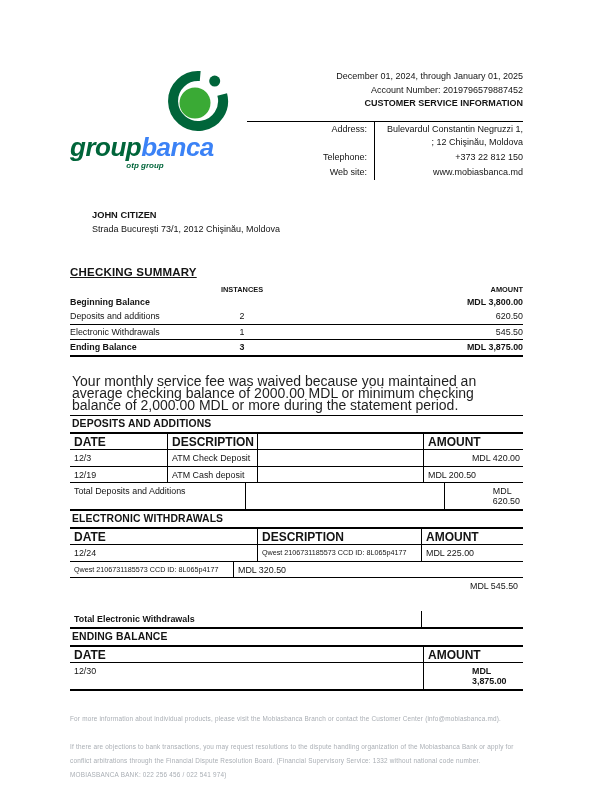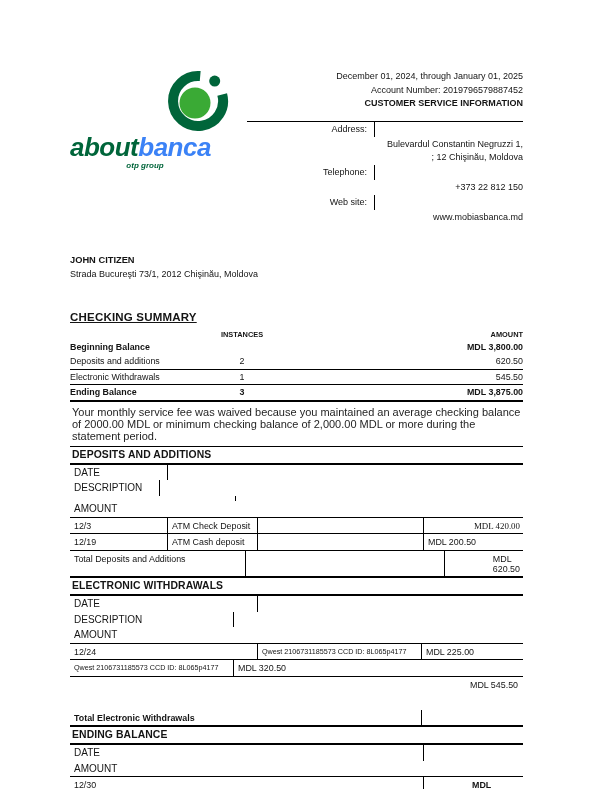--- a/index.html
+++ b/index.html
@@ -19,50 +19,50 @@
   .logo svg { display: block; margin-left: 48px; }
   .wordmark { font-style: italic; font-weight: 700; font-size: 26px; letter-spacing: -0.5px; line-height: 27px; white-space: nowrap; }
   .wm-dark { color: #00653a; }
   .wm-bright { color: #3b82f6; }
   .logo-sub { font-style: italic; font-weight: 700; font-size: 8px; color: #00653a; text-align: center; width: 150px; line-height: 10px; }
 
   .header-info { width: 276px; font-size: 9px; }
   .hi-line { text-align: right; line-height: 13.5px; }
   .hi-title { font-weight: bold; padding-bottom: 10px; }
   .service-table { border-top: 1.5px solid #000; }
-  .svc-row { display: flex; flex-direction: column; }
+  .svc-row { display: flex; }
   .svc-label { width: 128px; text-align: right; padding: 1px 7px 1px 0; line-height: 13px; border-right: 1.5px solid #000; }
   .svc-value { flex: 1; text-align: right; line-height: 13px; padding: 1px 0; }
 
   
-  .customer { margin-top: 28px; }
+  .customer { margin-top: 28px; margin-left: 22px; }
   .cust-name { font-size: 9.3px; font-weight: bold; line-height: 14px; }
   .cust-addr { font-size: 9px; line-height: 14px; }
 
   
   .sum-title { margin-top: 30px; font-size: 11.5px; font-weight: bold; letter-spacing: 0.2px; text-decoration: underline; }
   .sum-head { display: flex; margin-top: 6px; font-size: 7.4px; font-weight: bold; padding: 1px 0; }
   .sum-row { display: flex; font-size: 8.9px; padding: 2px 0 2.5px 0; line-height: 10px; }
   .sum-c1 { width: 122px; }
   .sum-c2 { width: 100px; text-align: center; }
   .sum-c3 { flex: 1; text-align: right; }
   .bd1 { border-bottom: 1px solid #000; }
   .bd2 { border-bottom: 2.5px solid #000; }
   .bold { font-weight: bold; }
-  .note { margin-top: 3px; font-size: 11px; line-height: 12px; color: #1f1f1f; padding: 1px 2px 4px 2px; }
+  .note { margin-top: 17px; font-size: 14px; line-height: 12px; color: #1f1f1f; padding: 1px 2px 4px 2px; }
 
   
   .sec-title { border-bottom: 2px solid #000; font-size: 10.4px; font-weight: bold; padding: 2px 0 3px 2px; letter-spacing: 0.1px; }
   .sec-title.first { border-top: 1px solid #000; }
-  .cols-head { display: flex; font-size: 10px; font-weight: normal; border-bottom: 1px solid #000; flex-direction: column; }
+  .cols-head { display: flex; font-size: 12px; font-weight: bold; border-bottom: 1px solid #000; }
   .data-row { display: flex; font-size: 8.9px; border-bottom: 1px solid #000; }
   .data-row.thick { border-bottom: 2px solid #000; gap: 44px; }
   .cell { padding: 3px 3px 2.5px 4px; line-height: 10px; }
   .vr { border-right: 1px solid #000; }
-  .amt-r { text-align: right; padding-right: 3px; font-family: Liberation Serif, serif; }
+  .amt-r { text-align: right; padding-right: 3px; }
   .small-desc { font-size: 7.2px; }
 
   .d-c1 { width: 98px; }  .d-c2 { width: 90px; }  .d-c3 { width: 166px; }  .d-c4 { flex: 1; }
   .d-t1 { width: 188px; } .d-t2 { width: 166px; }
   .w-c1 { width: 188px; } .w-c2 { width: 164px; } .w-c3 { flex: 1; }
   .w-t1 { width: 352px; margin-top: 33px; }
   .e-c1 { width: 354px; } .e-c2 { flex: 1; }
 
   
   .footer1 { margin-top: 23px; font-size: 6.4px; color: #a9aeb4; letter-spacing: 0.2px; line-height: 10px; }
@@ -74,21 +74,21 @@
 <div class="content">
 
   <div class="header">
     <div class="logo">
       <svg width="170" height="64" viewBox="0 0 170 64">
         <path d="M 104.2 24.5 A 25 25 0 1 1 82.2 6.1" fill="none" stroke="#00653a" stroke-width="10"></path>
         <circle cx="96.7" cy="11.1" r="5.5" fill="#00653a"></circle>
         <circle cx="77" cy="33" r="15.5" fill="#3aaa35"></circle>
       </svg>
       <div class="wordmark">
-        <span class="wm-dark">about</span><span class="wm-bright">banca</span>
+        <span class="wm-dark">group</span><span class="wm-bright">banca</span>
       </div>
       <div class="logo-sub">otp group</div>
     </div>
 
     <div class="header-info">
       <div class="hi-line">December 01, 2024, through January 01, 2025</div>
       <div class="hi-line">Account Number: 2019796579887452</div>
       <div class="hi-line hi-title">CUSTOMER SERVICE INFORMATION</div>
       <div class="service-table">
         <div class="svc-row">

